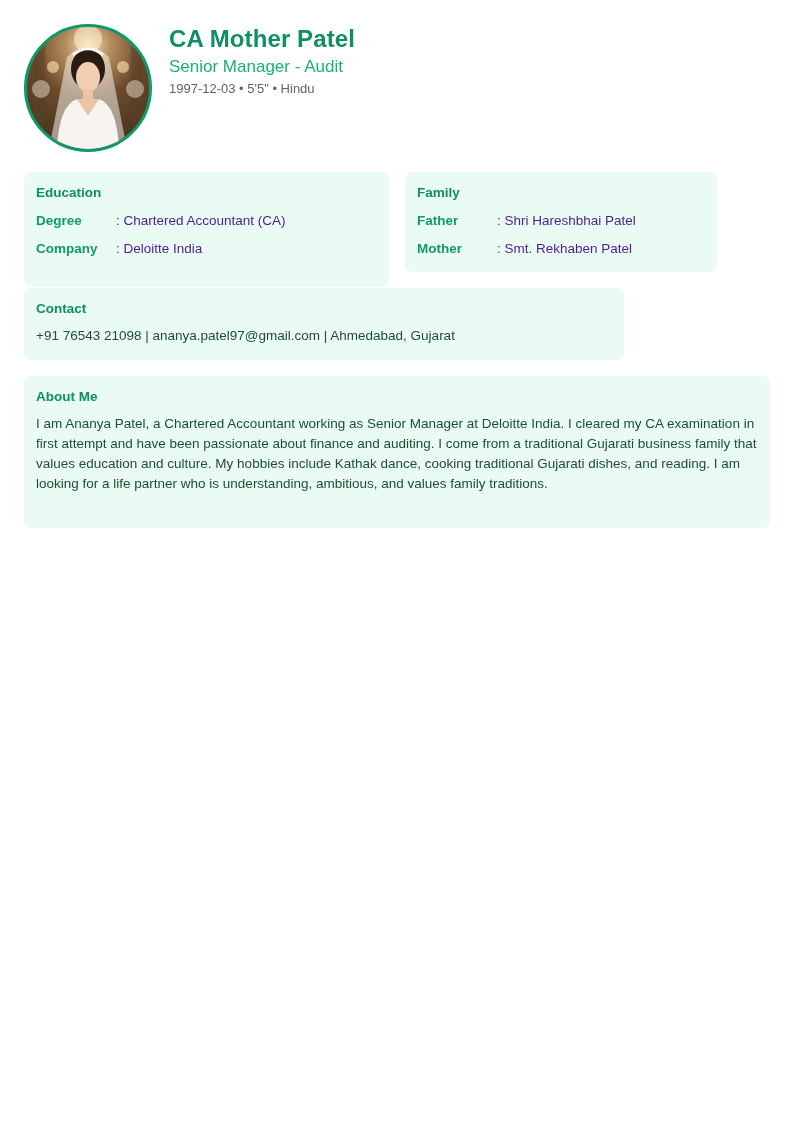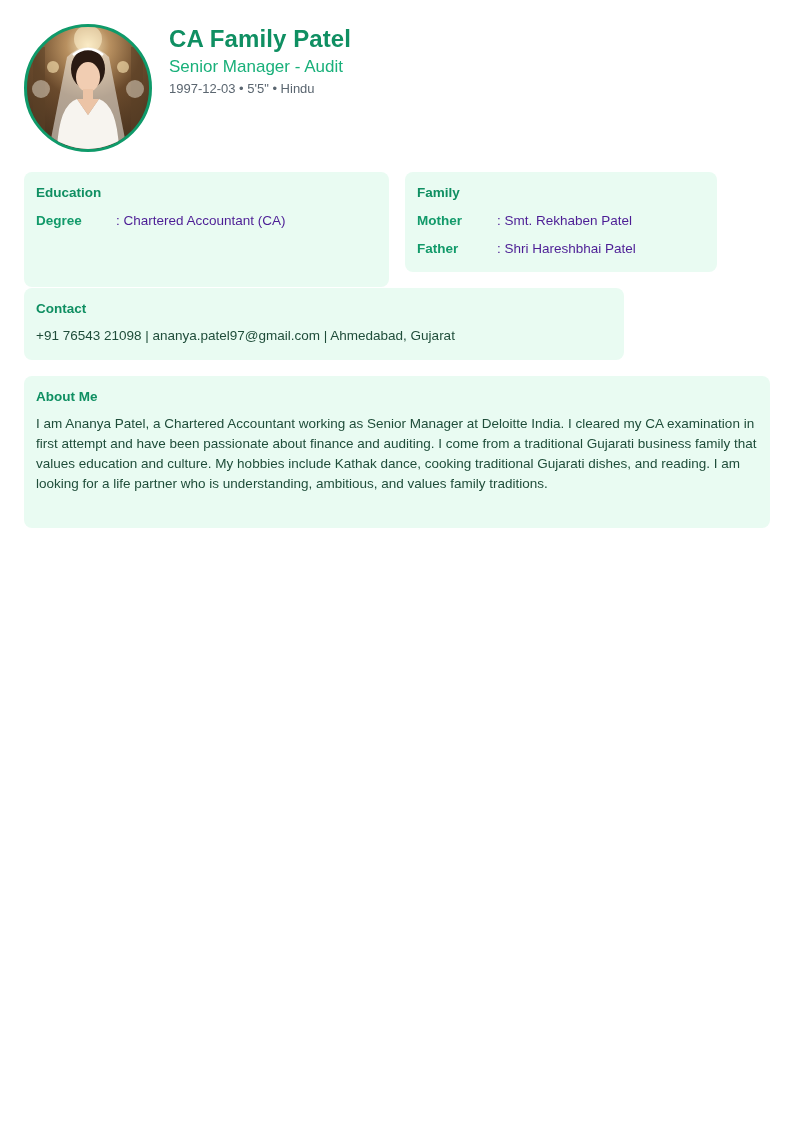--- a/index.html
+++ b/index.html
@@ -49,46 +49,50 @@
 
       <ellipse cx="61" cy="50" rx="12" ry="15" fill="#f1cdb2"></ellipse>
 
       <rect x="56" y="62" width="10" height="10" fill="#ecc4a6"></rect>
 
       <path d="M30 122 Q32 78 50 72 L61 88 L72 72 Q90 78 92 122 Z" fill="#f7f4ef"></path>
       <path d="M50 72 L61 88 L72 72" fill="#ecc4a6"></path>
     </svg>
   </div>
   <div class="head-text">
-    <div class="name">CA Family Patel</div>
+    <div class="name">CA Mother Patel</div>
     <div class="title">Senior Manager - Audit</div>
     <div class="meta">1997-12-03 • 5'5" • Hindu</div>
   </div>
 </div>
 
 <div class="card" style="left:24px; top:172px; width:365px; height:115px;">
   <div class="card-title">Education</div>
   <div style="margin-top:6px;">
     <div class="row">
       <span class="label">Degree</span>
       <span class="value">: Chartered Accountant (CA)</span>
     </div>
+    <div class="row">
+      <span class="label">Company</span>
+      <span class="value">: Deloitte India</span>
+    </div>
   </div>
 </div>
 
 <div class="card" style="left:405px; top:172px; width:312px; height:100px;">
   <div class="card-title">Family</div>
   <div style="margin-top:6px;">
     <div class="row">
+      <span class="label">Father</span>
+      <span class="value">: Shri Hareshbhai Patel</span>
+    </div>
+    <div class="row">
       <span class="label">Mother</span>
       <span class="value">: Smt. Rekhaben Patel</span>
-    </div>
-    <div class="row">
-      <span class="label">Father</span>
-      <span class="value">: Shri Hareshbhai Patel</span>
     </div>
   </div>
 </div>
 
 <div class="card" style="left:24px; top:288px; width:600px; height:72px;">
   <div class="card-title">Contact</div>
   <div class="text" style="margin-top:8px;">+91 76543 21098 | ananya.patel97@gmail.com | Ahmedabad, Gujarat</div>
 </div>
 
 <div class="card" style="left:24px; top:376px; width:746px; height:152px;">

